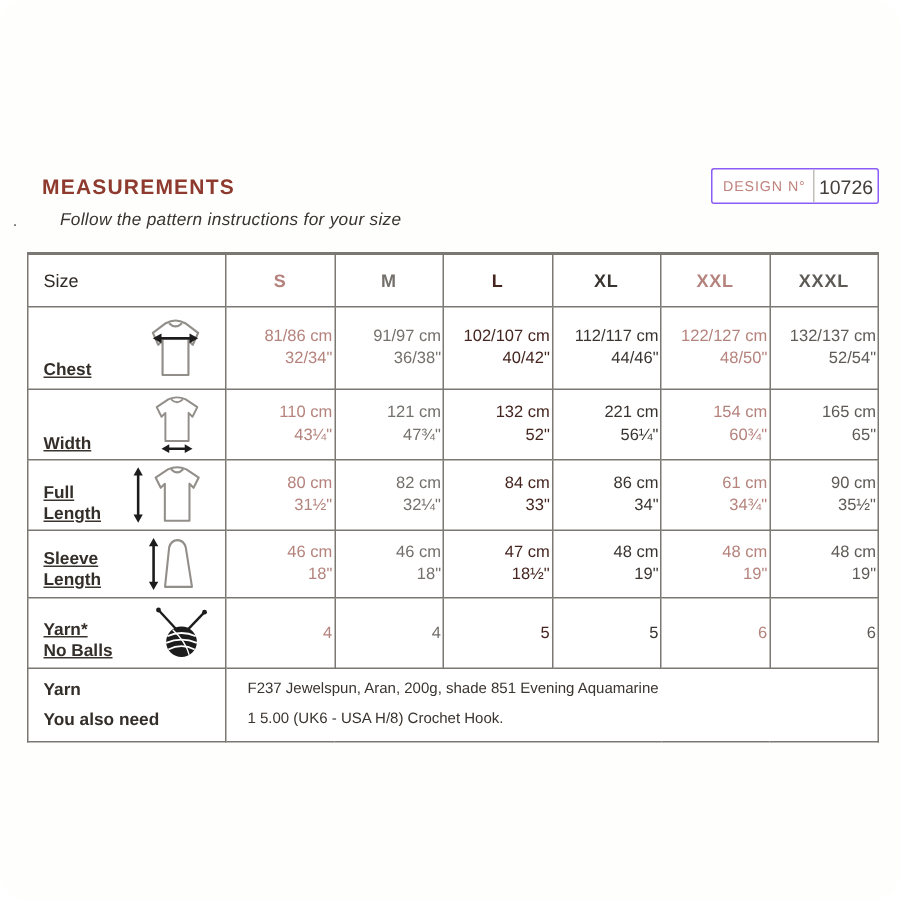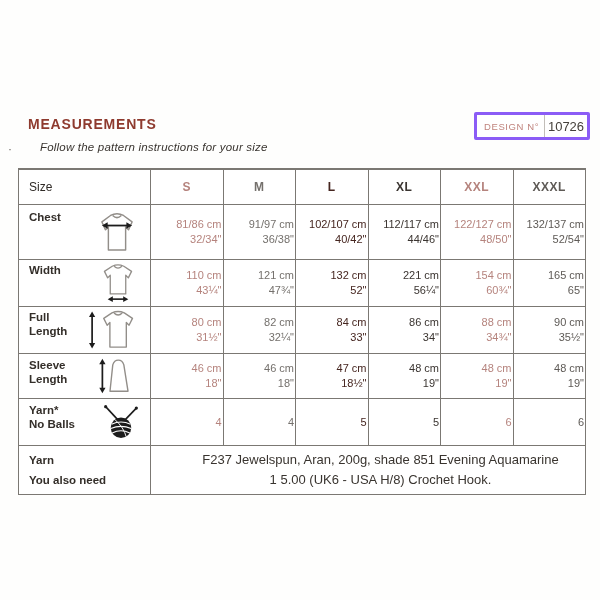--- a/index.html
+++ b/index.html
@@ -2,30 +2,30 @@
 <html style="--heading: #8e3a2e; --designlabel: #c0837d; --text: #3a342e; --border: #7b7873; --size-s: #b5837d; --size-m: #74706c; --size-l: #45251f; --size-xl: #3a3430; --size-xxl: #b5837d; --size-xxxl: #5e5a56;"><head>
 <meta charset="utf-8">
 <style>
   html,body{margin:0;padding:0;}
   body{
     width:600px;height:600px;background:#ffffff;
     font-family:"Liberation Sans", sans-serif;
     color:var(--text,#3a342e);
     -webkit-font-smoothing:antialiased;
   }
-  .page{position:relative;width:600px;height:600px;background:#fefefd;overflow:hidden;}
+  .page{position:relative;width:600px;height:600px;background:#fefefd;overflow:hidden;border-radius:18px;}
 
   .title{
     position:absolute;left:28px;top:116px;
     font-size:14px;font-weight:bold;letter-spacing:0.8px;
     color:var(--heading,#8e3a2e);
   }
   .design-box{
     position:absolute;left:474px;top:112px;width:110px;height:22px;
-    border:3px solid #8b5cf6;border-radius:2px;
+    border:1px solid #8b5cf6;border-radius:2px;
     display:flex;align-items:stretch;background:#fff;
   }
   .design-label{
     flex:1;display:flex;align-items:center;padding-left:7px;
     font-size:9.5px;letter-spacing:0.6px;
     color:var(--designlabel,#c0837d);
   }
   .design-number{
     width:42px;display:flex;align-items:center;justify-content:center;
     font-size:13px;color:#45403b;border-left:1px solid #c2beb9;
@@ -53,37 +53,37 @@
   tr.row-sleeve td{height:40px;}
   tr.row-yarnballs td{height:42px;}
   tr.info-row td{height:44px;}
 
   .size-label-cell{
     padding-left:10px;font-weight:normal;font-size:12px;color:#2f2a26;text-align:left;
   }
   .size-cell{text-align:center;font-weight:bold;font-size:12px;letter-spacing:0.5px;}
 
   .label-cell{padding:2px 6px 2px 10px;}
-  .label-flex{display:flex;align-items:flex-start;justify-content:space-between;}
+  .label-flex{display:flex;align-items:flex-end;justify-content:space-between;text-decoration:underline;}
   .row-label{font-weight:bold;font-size:11.5px;line-height:14px;color:#332e29;}
   .row-icon{display:flex;align-items:center;margin-right:4px;}
 
   .value-cell{text-align:right;font-size:11px;line-height:15px;margin-top:48px;}
   .value-cell div:empty{display:none;}
   .row-label div:empty{display:none;}
 
   .c0{color:var(--size-s,#b5837d);}
   .c1{color:var(--size-m,#74706c);}
   .c2{color:var(--size-l,#45251f);}
   .c3{color:var(--size-xl,#3a3430);}
   .c4{color:var(--size-xxl,#b5837d);}
   .c5{color:var(--size-xxxl,#5e5a56);}
 
   .info-label-lines{font-weight:bold;font-size:11.5px;line-height:20px;color:#332e29;}
-  .info-cell{padding-left:26px;font-size:13px;line-height:20px;color:#39342f;text-align:center;}
+  .info-cell{padding-left:14px;font-size:10px;line-height:20px;color:#39342f;text-align:left;}
 
   .footnote{
     position:absolute;left:20px;top:469px;font-size:10.5px;color:#39342f;letter-spacing:0.1px;
   }
 
   svg .outline{stroke:#928e89;stroke-width:2;fill:#ffffff;stroke-linejoin:round;}
   svg .thin{stroke:#928e89;stroke-width:2;fill:none;}
   svg .arrow{stroke:#1c1c1c;stroke-width:2.5;}
   svg .head{fill:#1c1c1c;}
 </style>
@@ -242,21 +242,21 @@
           </td>
       <td class="value-cell c2">
             <div>84 cm</div>
             <div>33"</div>
           </td>
       <td class="value-cell c3">
             <div>86 cm</div>
             <div>34"</div>
           </td>
       <td class="value-cell c4">
-            <div>88 cm</div>
+            <div>61 cm</div>
             <div>34¾"</div>
           </td>
       <td class="value-cell c5">
             <div>90 cm</div>
             <div>35½"</div>
           </td>
     </tr>
 
     <tr class="row-sleeve">
       <td class="label-cell">

